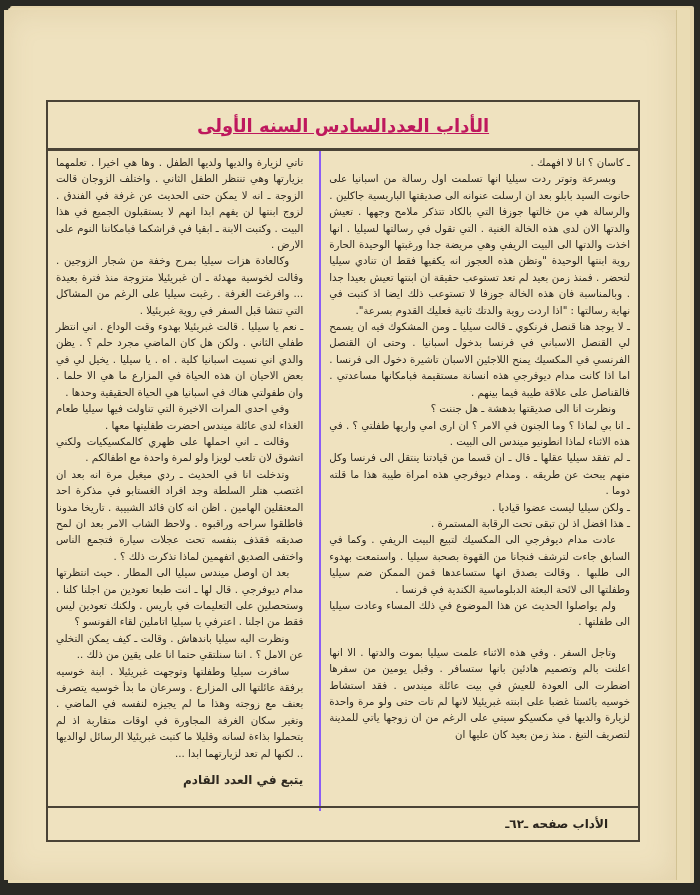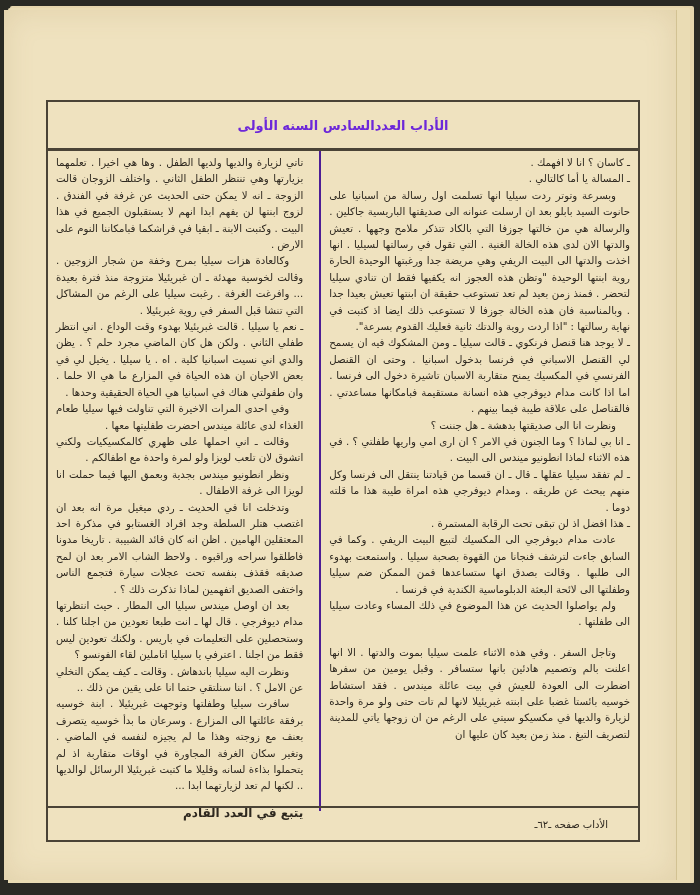--- a/index.html
+++ b/index.html
@@ -50,24 +50,25 @@
       top: 0;
       right: 0;
       height: 46px;
       border-bottom: 3px solid #4a4336;
       display: flex;
       align-items: center;
       justify-content: center;
     }
     .header-title {
       direction: rtl;
-      font-size: 13px;
-      color: #6d28d9;
+      font-size: 18px;
+      color: #be185d;
       font-weight: bold;
       letter-spacing: 0.2px;
+      text-decoration: underline;
     }
     .columns {
       position: absolute;
       left: 0;
       right: 0;
       top: 49px;
       height: 660px;
       display: flex;
       flex-direction: row-reverse;
     }
@@ -75,21 +76,21 @@
       direction: rtl;
       text-align: justify;
       font-size: 10.2px;
       line-height: 16.4px;
       color: #2e281f;
       padding: 4px 8px 0 8px;
       box-sizing: border-box;
     }
     .col-right {
       width: 344px;
-      border-left: 2px solid #4c1d95;
+      border-left: 2px solid #8b5cf6;
       margin-left: 8px;
     }
     .col-left {
       width: 284px;
     }
     .col p {
       margin: 0;
       text-indent: 14px;
     }
     .col p.dialogue { text-indent: 0; }
@@ -108,22 +109,22 @@
       height: 34px;
       border-top: 2px solid #4a4336;
       display: flex;
       align-items: center;
       justify-content: flex-end;
       padding-right: 30px;
       box-sizing: border-box;
     }
     .footer-text {
       direction: rtl;
-      font-size: 10px;
-      font-weight: normal;
+      font-size: 12px;
+      font-weight: bold;
       color: #2b251d;
     }
     .bg-top {
       position: absolute;
       left: 0; top: 0; width: 700px; height: 10px;
       background: #2a2a24;
     }
     .bg-bottom {
       position: absolute;
       left: 0; bottom: 0; width: 700px; height: 12px;
@@ -140,39 +141,38 @@
 <div class="page">
   <div class="frame">
 
     <div class="header-bar">
       <span class="header-title">الأداب العددالسادس السنه الأولى</span>
     </div>
 
     <div class="columns">
       <div class="col col-right">
         <p class="dialogue">ـ كاسان ؟ انا لا افهمك .</p>
-        <p class="dialogue">ـ المسالة يا أما كالتالي .</p>
         <p>وبسرعة وتوتر ردت سيليا انها تسلمت اول رسالة من اسبانيا على حانوت السيد بابلو بعد ان ارسلت عنوانه الى صديقتها الباريسية جاكلين . والرسالة هي من خالتها جوزفا التي بالكاد تتذكر ملامح وجهها . تعيش والدتها الان لدى هذه الخالة الغنية . التي تقول في رسالتها لسيليا . انها اخذت والدتها الى البيت الريفي وهي مريضة جدا ورغبتها الوحيدة الحارة روية ابنتها الوحيدة "وتظن هذه العجوز انه يكفيها فقط ان تنادي سيليا لتحضر . فمنذ زمن بعيد لم تعد تستوعب حقيقة ان ابنتها تعيش بعيدا جدا . وبالمناسبة فان هذه الخالة جوزفا لا تستوعب ذلك ايضا اذ كتبت في نهاية رسالتها : "اذا اردت روية والدتك ثانية فعليك القدوم بسرعة".</p>
-        <p class="dialogue">ـ لا يوجد هنا قنصل فرنكوي ـ قالت سيليا ـ ومن المشكوك فيه ان يسمح لي القنصل الاسباني في فرنسا بدخول اسبانيا . وحتى ان القنصل الفرنسي في المكسيك يمنح متقاربة الاسبان تاشيرة دخول الى فرنسا . اما اذا كانت مدام ديوفرجي هذه انسانة مستقيمة فبامكانها مساعدتي . فالقناصل على علاقة طيبة فيما بينهم .</p>
+        <p class="dialogue">ـ لا يوجد هنا قنصل فرنكوي ـ قالت سيليا ـ ومن المشكوك فيه ان يسمح لي القنصل الاسباني في فرنسا بدخول اسبانيا . وحتى ان القنصل الفرنسي في المكسيك يمنح اللاجئين الاسبان تاشيرة دخول الى فرنسا . اما اذا كانت مدام ديوفرجي هذه انسانة مستقيمة فبامكانها مساعدتي . فالقناصل على علاقة طيبة فيما بينهم .</p>
         <p>ونظرت انا الى صديقتها بدهشة ـ هل جننت ؟</p>
         <p class="dialogue">ـ انا بي لماذا ؟ وما الجنون في الامر ؟ ان ارى امي واريها طفلتي ؟ . في هذه الاثناء لماذا انطونيو ميندس الى البيت .</p>
         <p class="dialogue">ـ لم تفقد سيليا عقلها ـ قال ـ ان قسما من قيادتنا ينتقل الى فرنسا وكل منهم يبحث عن طريقه . ومدام ديوفرجي هذه امراة طيبة هذا ما قلته دوما .</p>
+        <p class="dialogue">ـ ولكن سيليا ليست عضوا قياديا .</p>
         <p class="dialogue">ـ هذا افضل اذ لن تبقى تحت الرقابة المستمرة .</p>
         <p>عادت مدام ديوفرجي الى المكسيك لتبيع البيت الريفي . وكما في السابق جاءت لترشف فنجانا من القهوة بصحبة سيليا . واستمعت بهدوء الى طلبها . وقالت بصدق انها ستساعدها فمن الممكن ضم سيليا وطفلتها الى لائحة البعثة الدبلوماسية الكندية في فرنسا .</p>
         <p>ولم يواصلوا الحديث عن هذا الموضوع في ذلك المساء وعادت سيليا الى طفلتها .</p>
         <p class="gap">وتاجل السفر . وفي هذه الاثناء علمت سيليا بموت والدتها . الا انها اعلنت بالم وتصميم هادئين بانها ستسافر . وقبل يومين من سفرها اضطرت الى العودة للعيش في بيت عائلة ميندس . فقد استشاط خوسيه بائستا غضبا على ابنته غبريئيلا لانها لم تات حتى ولو مرة واحدة لزيارة والديها في مكسيكو سيتي على الرغم من ان زوجها ياتي للمدينة لتصريف التبغ . منذ زمن بعيد كان عليها ان</p>
       </div>
 
       <div class="col col-left">
         <p class="dialogue">تاتي لزيارة والديها ولديها الطفل . وها هي اخيرا . تعلمهما بزيارتها وهي تنتظر الطفل الثاني . واختلف الزوجان قالت الزوجة ـ انه لا يمكن حتى الحديث عن غرفة في الفندق . لزوج ابنتها لن يفهم ابدا انهم لا يستقبلون الجميع في هذا البيت . وكتبت الابنة ـ ابقيا في فراشكما فبامكاننا النوم على الارض .</p>
         <p>وكالعادة هزات سيليا بمرح وخفة من شجار الزوجين . وقالت لخوسية مهدئة ـ ان غبريئيلا متزوجة منذ فترة بعيدة ... وافرغت الغرفة . رغبت سيليا على الرغم من المشاكل التي تنشا قبل السفر في روية غبريئيلا .</p>
         <p class="dialogue">ـ نعم يا سيليا . قالت غبريئيلا بهدوء وقت الوداع . اني انتظر طفلي الثاني . ولكن هل كان الماضي مجرد حلم ؟ . يظن والدي اني نسيت اسبانيا كلية . اه . يا سيليا . يخيل لي في بعض الاحيان ان هذه الحياة في المزارع ما هي الا حلما . وان طفولتي هناك في اسبانيا هي الحياة الحقيقية وحدها .</p>
         <p>وفي احدى المرات الاخيرة التي تناولت فيها سيليا طعام الغذاء لدى عائلة ميندس احضرت طفليتها معها .</p>
         <p>وقالت ـ اني احملها على ظهري كالمكسيكيات ولكني اتشوق لان تلعب لويزا ولو لمرة واحدة مع اطفالكم .</p>
-        <p>ونظر انطونيو ميندس بجدية وبعمق اليها فيما حملت انا لويزا الى غرفة الاطفال .</p>
         <p>وتدخلت انا في الحديث ـ ردي ميغيل مرة انه بعد ان اغتصب هتلر السلطة وجد افراد الغستابو في مذكرة احد المعتقلين الهامين . اظن انه كان قائد الشبيبة . تاريخا مدونا فاطلقوا سراحه وراقبوه . ولاحظ الشاب الامر بعد ان لمح صديقه فقذف بنفسه تحت عجلات سيارة فتجمع الناس واختفى الصديق اتفهمين لماذا تذكرت ذلك ؟ .</p>
         <p>بعد ان اوصل ميندس سيليا الى المطار . حيث انتظرتها مدام ديوفرجي . قال لها ـ انت طبعا تعودين من اجلنا كلنا . وستحصلين على التعليمات في باريس . ولكنك تعودين ليس فقط من اجلنا . اعترفي يا سيليا اتاملين لقاء الفونسو ؟</p>
         <p>ونظرت اليه سيليا باندهاش . وقالت ـ كيف يمكن التخلي عن الامل ؟ . اننا سنلتقي حتما انا على يقين من ذلك ..</p>
         <p>سافرت سيليا وطفلتها وتوجهت غبريئيلا . ابنة خوسيه برفقة عائلتها الى المزارع . وسرعان ما بدأ خوسيه يتصرف بعنف مع زوجته وهذا ما لم يجيزه لنفسه في الماضي . وتغير سكان الغرفة المجاورة في اوقات متقاربة اذ لم يتحملوا بذاءة لسانه وقليلا ما كتبت غبريئيلا الرسائل لوالديها .. لكنها لم تعد لزيارتهما ابدا ...</p>
         <p class="continued">يتبع في العدد القادم</p>
       </div>
     </div>
 
     <div class="footer-bar">
       <span class="footer-text">الأداب صفحه ـ٦٢ـ</span>

